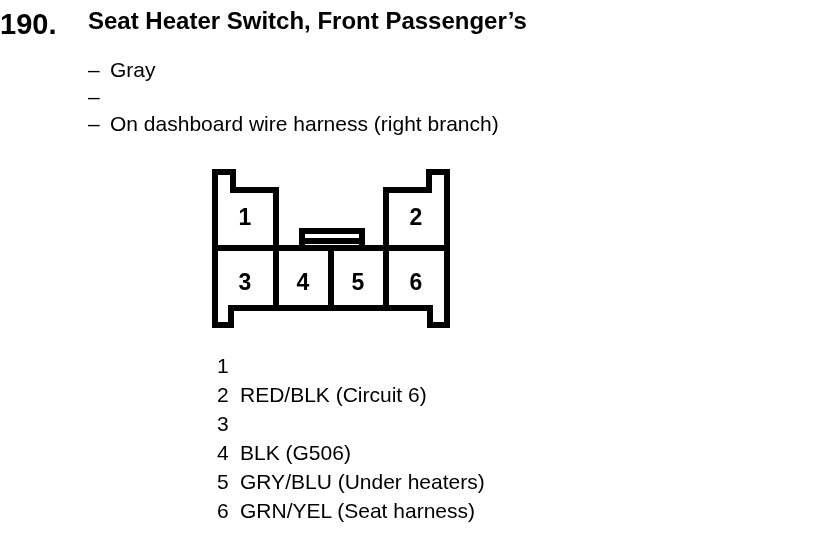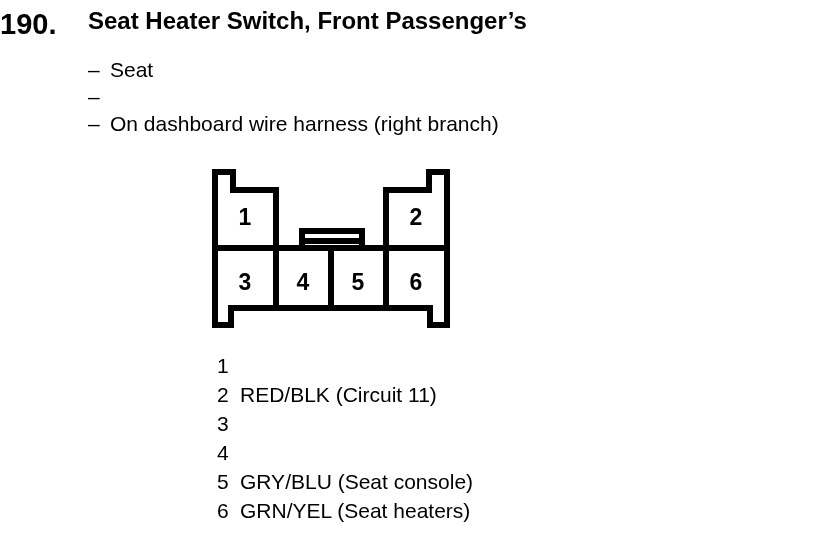--- a/index.html
+++ b/index.html
@@ -89,21 +89,21 @@
 <body>
 
 <div>
   <span class="title-num">190.</span>
   <span class="title-text">Seat Heater Switch, Front Passenger’s</span>
 </div>
 
 <div class="details">
   <div class="detail-line">
     <span class="detail-dash">–</span>
-    <span>Seat</span>
+    <span>Gray</span>
   </div>
   <div class="detail-line">
     <span class="detail-dash">–</span>
   </div>
   <div class="detail-line">
     <span class="detail-dash">–</span>
     <span>On dashboard wire harness (right branch)</span>
   </div>
 </div>
 
@@ -126,29 +126,30 @@
     <text class="pin-num" x="211" y="122" text-anchor="middle" dominant-baseline="central">6</text>
   </svg>
 </div>
 
 <div class="legend">
   <div class="legend-row">
     <span class="legend-pin">1</span>
   </div>
   <div class="legend-row">
     <span class="legend-pin">2</span>
-    <span>RED/BLK (Circuit 11)</span>
+    <span>RED/BLK (Circuit 6)</span>
   </div>
   <div class="legend-row">
     <span class="legend-pin">3</span>
   </div>
   <div class="legend-row">
     <span class="legend-pin">4</span>
+    <span>BLK (G506)</span>
   </div>
   <div class="legend-row">
     <span class="legend-pin">5</span>
-    <span>GRY/BLU (Seat console)</span>
+    <span>GRY/BLU (Under heaters)</span>
   </div>
   <div class="legend-row">
     <span class="legend-pin">6</span>
-    <span>GRN/YEL (Seat heaters)</span>
+    <span>GRN/YEL (Seat harness)</span>
   </div>
 </div>
 
 </body></html>

